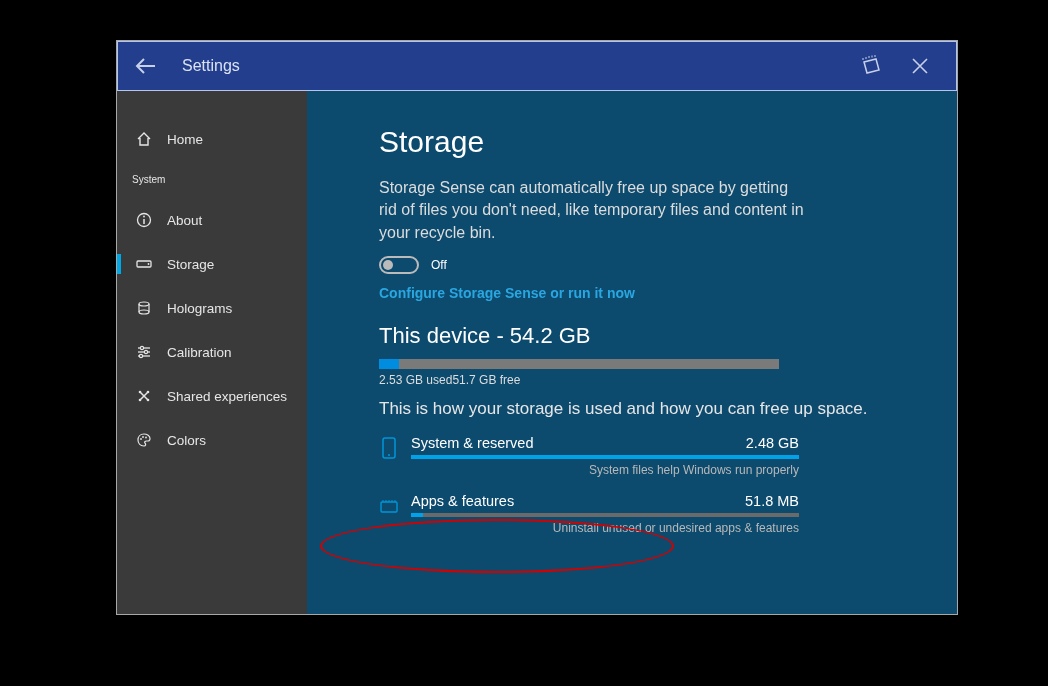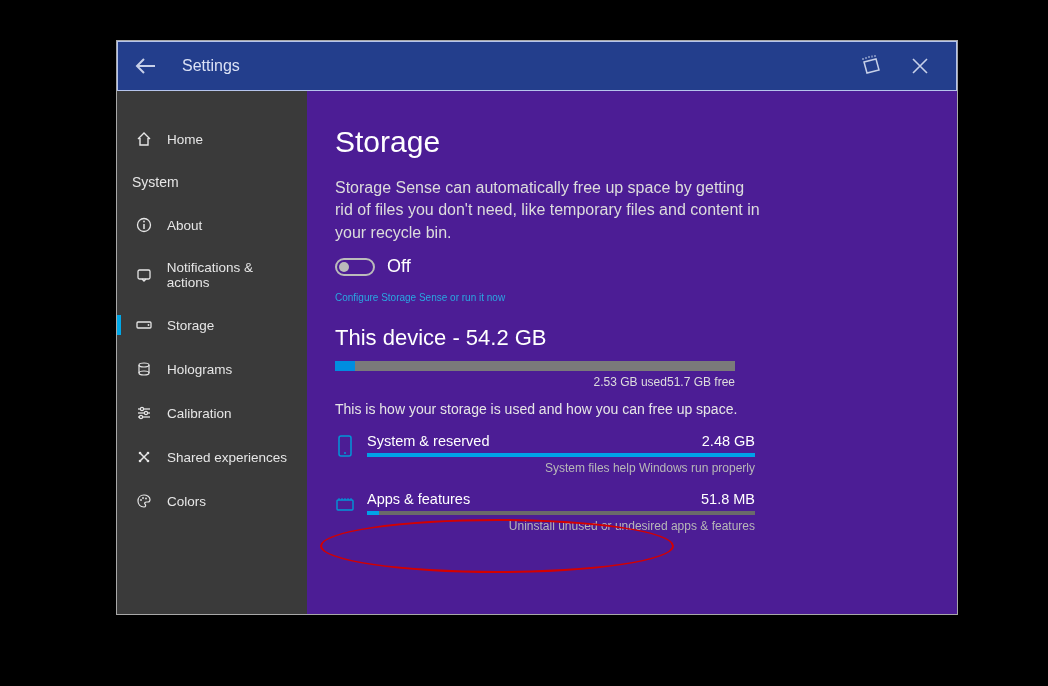--- a/index.html
+++ b/index.html
@@ -41,21 +41,22 @@
   }
   .spacer { flex: 1; }
   .tb-icon {
     width: 44px; height: 44px;
     display: flex; align-items: center; justify-content: center;
     margin-left: 4px;
   }
   .content {
     display: flex;
     height: calc(100% - 50px);
-    background: #4c1d95;
+    background: #0c4a6e;
+    gap: 44px;
   }
   
   .sidebar {
     width: 190px;
     background: #3a3a3a;
     padding-top: 26px;
   }
   .side-item {
     display: flex;
     align-items: center;
@@ -63,21 +64,21 @@
     font-size: 13.5px;
     color: #e6e6e6;
     position: relative;
   }
   .side-item .icon {
     width: 18px; height: 18px;
     margin-right: 14px;
     display: flex; align-items: center; justify-content: center;
     color: #e6e6e6;
   }
-  .side-item.no-icon { padding-left: 15px; font-size: 14px; }
+  .side-item.no-icon { padding-left: 15px; font-size: 10px; }
   .side-item.selected::before {
     content: "";
     position: absolute;
     left: 0; top: 12px; bottom: 12px;
     width: 4px;
     background: #00a8e8;
   }
   
   .main {
     flex: 1;
@@ -110,53 +111,54 @@
   }
   .toggle .knob {
     position: absolute;
     left: 2px; top: 2px;
     width: 10px; height: 10px;
     border-radius: 50%;
     background: #bbb;
   }
   .toggle-label {
     margin-left: 12px;
-    font-size: 18px;
+    font-size: 12px;
   }
   .link {
     color: #2aa7e1;
-    font-size: 10px;
+    font-size: 14px;
     margin-bottom: 22px;
     display: inline-block;
+    font-weight: bold;
   }
   h2.section-title {
     font-weight: 400;
     font-size: 22px;
     margin-bottom: 10px;
   }
   .bar-outer {
     width: 400px;
     height: 10px;
     background: #7a7a7a;
     margin-bottom: 4px;
   }
   .bar-inner {
     height: 100%;
     background: #008de0;
   }
   .bar-labels {
     width: 400px;
     display: flex;
-    justify-content: flex-end;
+    justify-content: flex-start;
     font-size: 12px;
     color: #ddd;
     margin-bottom: 12px;
   }
   .storage-hint {
-    font-size: 14px;
+    font-size: 17px;
     color: #e6e6e6;
     margin-bottom: 16px;
   }
   
   .cat-row {
     display: flex;
     align-items: flex-start;
     margin-bottom: 16px;
     width: 420px;
   }
@@ -249,29 +251,20 @@
         <span class="icon">
           <svg width="16" height="16" viewBox="0 0 16 16">
               <circle cx="8" cy="8" r="6.5" stroke="#e6e6e6" stroke-width="1.3" fill="none"></circle>
               <line x1="8" y1="7" x2="8" y2="12" stroke="#e6e6e6" stroke-width="1.5"></line>
               <circle cx="8" cy="4.5" r="0.9" fill="#e6e6e6"></circle>
             </svg>
         </span>
         <span>About</span>
       </div>
 
-      <div class="side-item">
-        <span class="icon">
-          <svg width="16" height="16" viewBox="0 0 16 16">
-              <rect x="2" y="3" width="12" height="9" rx="1.5" stroke="#e6e6e6" stroke-width="1.3" fill="none"></rect>
-              <path d="M6 12 L8 14 L10 12" stroke="#e6e6e6" stroke-width="1.3" fill="none"></path>
-            </svg>
-        </span>
-        <span>Notifications &amp; actions</span>
-      </div>
 
       <div class="side-item selected">
         <span class="icon">
           <svg width="16" height="12" viewBox="0 0 16 12">
               <rect x="1" y="3" width="14" height="6" rx="1" stroke="#e6e6e6" stroke-width="1.3" fill="none"></rect>
               <circle cx="12.5" cy="6" r="0.9" fill="#e6e6e6"></circle>
             </svg>
         </span>
         <span>Storage</span>
       </div>

